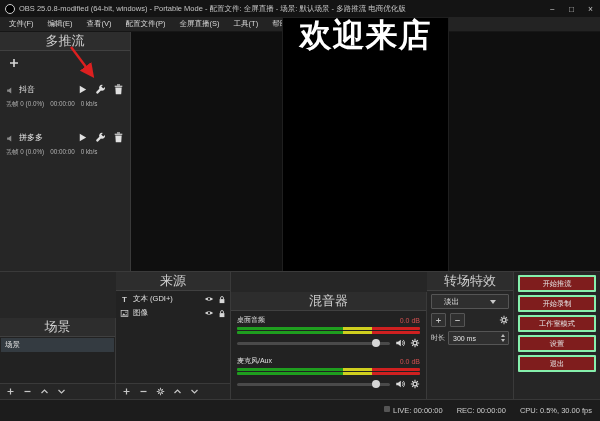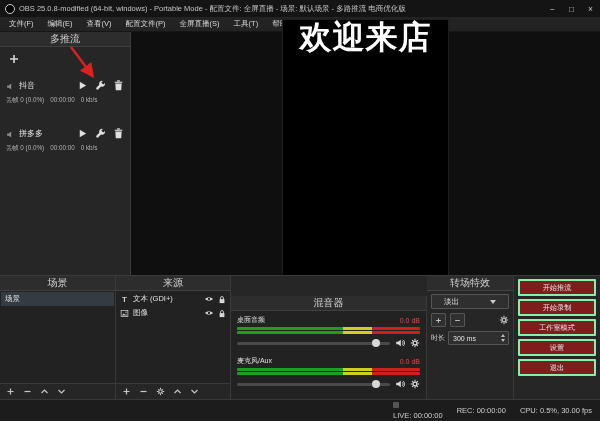--- a/index.html
+++ b/index.html
@@ -11,42 +11,42 @@
   .titlebar{flex:0 0 17px;background:#141414;display:flex;align-items:center;padding-left:5px;gap:4px;}
   .app-icon{width:8px;height:8px;border-radius:50%;background:#000;border:1.5px solid #cfcfcf;flex:0 0 auto;}
   .title{flex:1;font-size:7.5px;color:#c4c4c4;white-space:nowrap;overflow:hidden;}
   .win-controls{display:flex;height:100%;}
   .win-btn{width:19px;display:flex;align-items:center;justify-content:center;font-size:8.5px;color:#c4c4c4;cursor:default;}
   
   .menubar{flex:0 0 14px;background:#232323;border-bottom:1px solid #161616;display:flex;align-items:center;padding:0 2px;}
   .menu-item{padding:0 7px;font-size:7.5px;color:#dadada;white-space:nowrap;}
   
   .main{flex:1;display:flex;min-height:0;background:#0f0f0f;}
-  .dock-header{flex:0 0 13px;display:flex;align-items:center;justify-content:center;font-size:10px;
+  .dock-header{flex:0 0 13px;display:flex;align-items:center;justify-content:center;font-size:13px;
                color:#cfcfcf;background:#2d2d2d;border-bottom:1px solid #404040;}
   .multistream{flex:0 0 130px;background:#262626;border-right:1px solid #3a3a3a;display:flex;flex-direction:column;}
   .ms-body{flex:1;padding:4px 6px;}
   .icon-btn{display:inline-flex;align-items:center;justify-content:center;color:#e0e0e0;}
   .icon-btn svg,.ico svg{display:block;width:100%;height:100%;}
   .ms-add{width:12px;height:12px;margin:2px 0 15px 2px;color:#d8d8d8;}
   .stream{margin-bottom:23px;}
   .stream-row{display:flex;align-items:flex-end;gap:4px;}
   .stream-audio{width:9px;height:9px;color:#8a8a8a;}
   .stream-name{flex:1;font-size:8px;color:#e6e6e6;white-space:nowrap;}
   .stream-act{width:11px;height:11px;margin-left:3px;}
   .stream-status{display:flex;gap:6px;font-size:6.3px;color:#b0b0b0;margin-top:5px;white-space:nowrap;}
   
   .preview{flex:1;display:flex;align-items:center;justify-content:center;background:#0f0f0f;min-width:0;}
   .canvas{width:165px;height:268px;background:#000;outline:1px solid #1f1f1f;overflow:hidden;}
   .canvas-text{margin-top:1px;color:#ffffff;font-size:32px;font-weight:bold;text-align:center;
                letter-spacing:1px;line-height:1.05;white-space:nowrap;}
   
   .bottom{flex:0 0 97px;display:flex;border-top:1px solid #3a3a3a;background:#262626;}
   .bdock{display:flex;flex-direction:column;min-width:0;border-right:1px solid #3a3a3a;background:#262626;}
-  .scenes{flex:0 0 115px;}
+  .scenes{flex:0 0 115px;margin-top:46px;}
   .sources{flex:0 0 114px;}
   .mixer{flex:1;margin-top:20px;}
   .transitions{flex:0 0 86px;}
   .controlsdock{flex:0 0 86px;border-right:none;}
   .dock-list{flex:1;background:#222222;padding:1px;min-height:0;overflow:hidden;}
   .scene-item{font-size:7.5px;color:#e2e2e2;padding:2px 4px;background:#343b41;}
   .dock-toolbar{flex:0 0 15px;border-top:1px solid #3a3a3a;display:flex;align-items:center;gap:8px;padding:0 6px;}
   .tb{width:9px;height:9px;color:#c6c6c6;}
   .src-row{display:flex;align-items:center;gap:4px;padding:2px 3px;font-size:7.5px;color:#e2e2e2;}
   .src-icon{width:9px;height:9px;flex:0 0 auto;display:flex;align-items:center;justify-content:center;
@@ -82,21 +82,21 @@
   .spin-arrows{display:flex;flex-direction:column;gap:2px;}
   .spin-up{width:0;height:0;border-left:2.5px solid transparent;border-right:2.5px solid transparent;border-bottom:3px solid #bbb;}
   .spin-down{width:0;height:0;border-left:2.5px solid transparent;border-right:2.5px solid transparent;border-top:3px solid #bbb;}
   
   .ctrl-body{flex:1;padding:3px 4px;display:flex;flex-direction:column;gap:3px;}
   .ctrl-btn{flex:0 0 13px;background:#7f1d1d;border:2px solid #86efac;border-radius:1px;display:flex;
             align-items:center;justify-content:center;font-size:7.2px;color:#e6e6e6;white-space:nowrap;}
   
   .statusbar{flex:0 0 21px;background:#1c1c1c;border-top:1px solid #383838;display:flex;align-items:center;
              justify-content:flex-end;gap:14px;padding:0 8px;font-size:7.5px;color:#cdcdcd;}
-  .sb-live{display:flex;align-items:flex-start;gap:3px;flex-direction:column;}
+  .sb-live{display:flex;align-items:flex-start;gap:3px;}
   .congestion{width:6px;height:6px;border-radius:1px;background:#555;}
   
   .annotation{position:absolute;left:66px;top:44px;width:46px;height:46px;z-index:50;pointer-events:none;}
 </style>
 </head>
 <body>
 
 <div class="window">
 
   <div class="titlebar">

